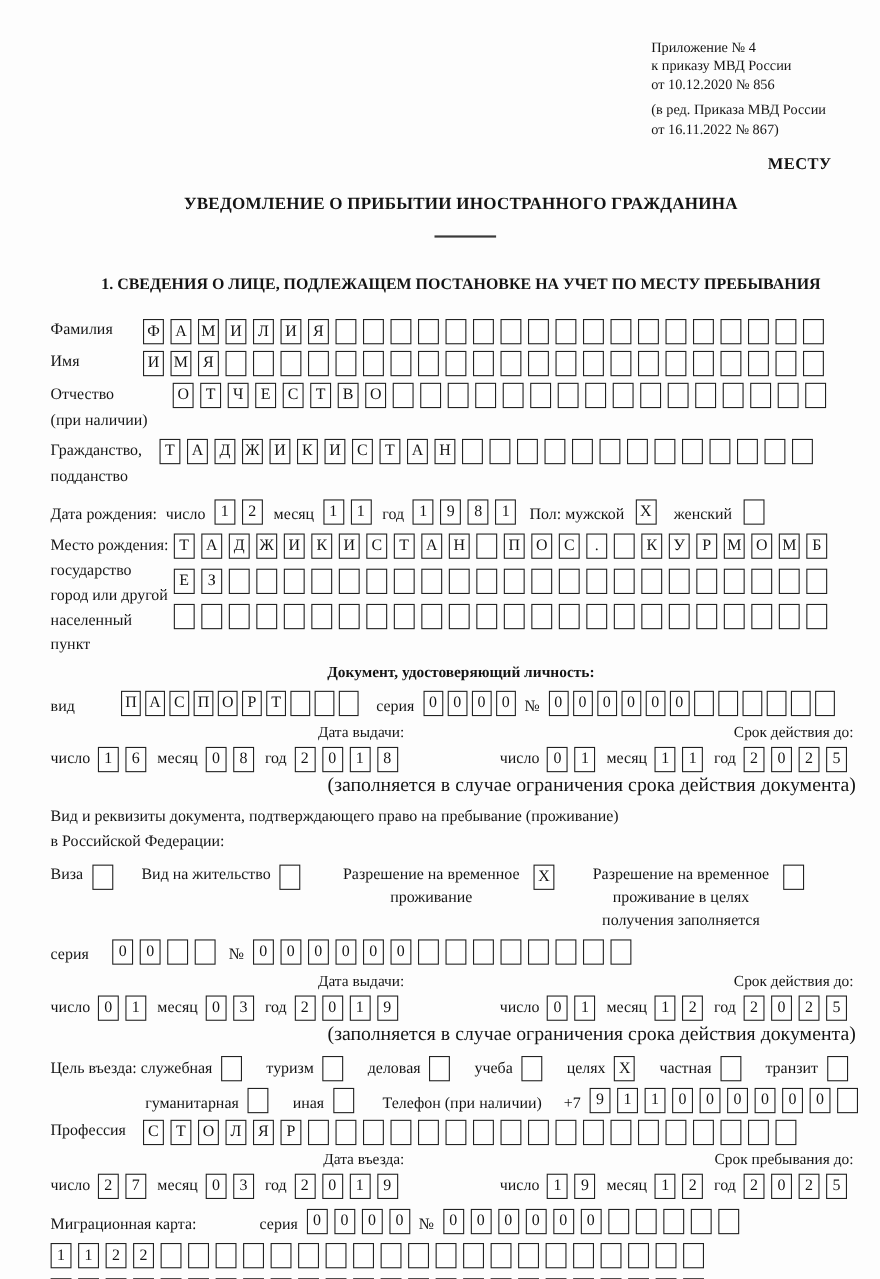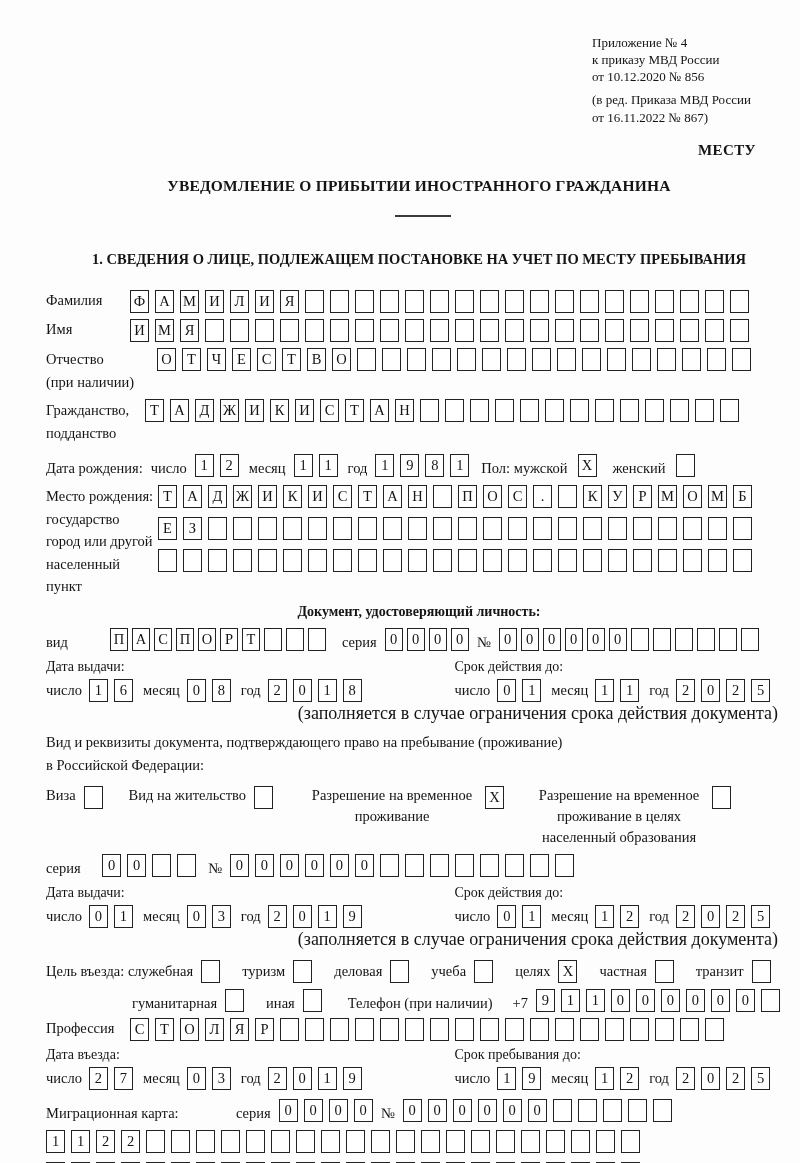--- a/index.html
+++ b/index.html
@@ -35,21 +35,21 @@
   .tight .cbox { width:18px; margin-right:4px; }
   .mb8 { margin-bottom:9px; }
 
   .inlbl { flex:none; margin:2px 8px 0 0; }
   .gap12 { margin-left:12px; } .gap16 { margin-left:16px; } .gap20 { margin-left:20px; } .gap30 { margin-left:30px; }
 
   .dochead { text-align:center; font-weight:bold; font-size:14px; margin:6px 0 8px; }
 
   .dates { display:flex; justify-content:space-between; padding-right:16px; margin-top:8px; }
   .dgroup { display:flex; flex-direction:column; }
-  .dhead { text-align:left; font-size:14px; margin-bottom:4px; }
+  .dhead { text-align:right; font-size:14px; margin-bottom:4px; }
   .dline { display:flex; align-items:center; }
   .dline .dl { margin-right:7px; }
   .note { text-align:right; padding-right:14px; font-size:18px; margin:1px 0 7px; }
 
   .para { line-height:1.6; margin-top:6px; }
   .opts { margin-top:8px; align-items:flex-start; }
   .optlbl { text-align:center; line-height:1.45; flex:none; }
   .ck { margin-top:1px; }
 
   .purp { margin-top:10px; align-items:center; }
@@ -421,21 +421,21 @@
       <span class="inlbl gap20">Вид на жительство</span>
       <span class="cbox ck"></span>
       <div class="optlbl gap20" style="width:186px">
         <div>Разрешение на временное</div>
         <div>проживание</div>
       </div>
       <span class="cbox ck">X</span>
       <div class="optlbl gap16" style="width:186px">
         <div>Разрешение на временное</div>
         <div>проживание в целях</div>
-        <div>населенный образования</div>
+        <div>получения заполняется</div>
       </div>
       <span class="cbox ck"></span>
     </div>
 
     <div class="row c" style="margin-top:4px;">
       <span class="inlbl" style="margin-top:0;width:48px">серия</span>
       <div class="boxes">
           <span class="cbox">0</span>
           <span class="cbox">0</span>
           <span class="cbox"></span>

